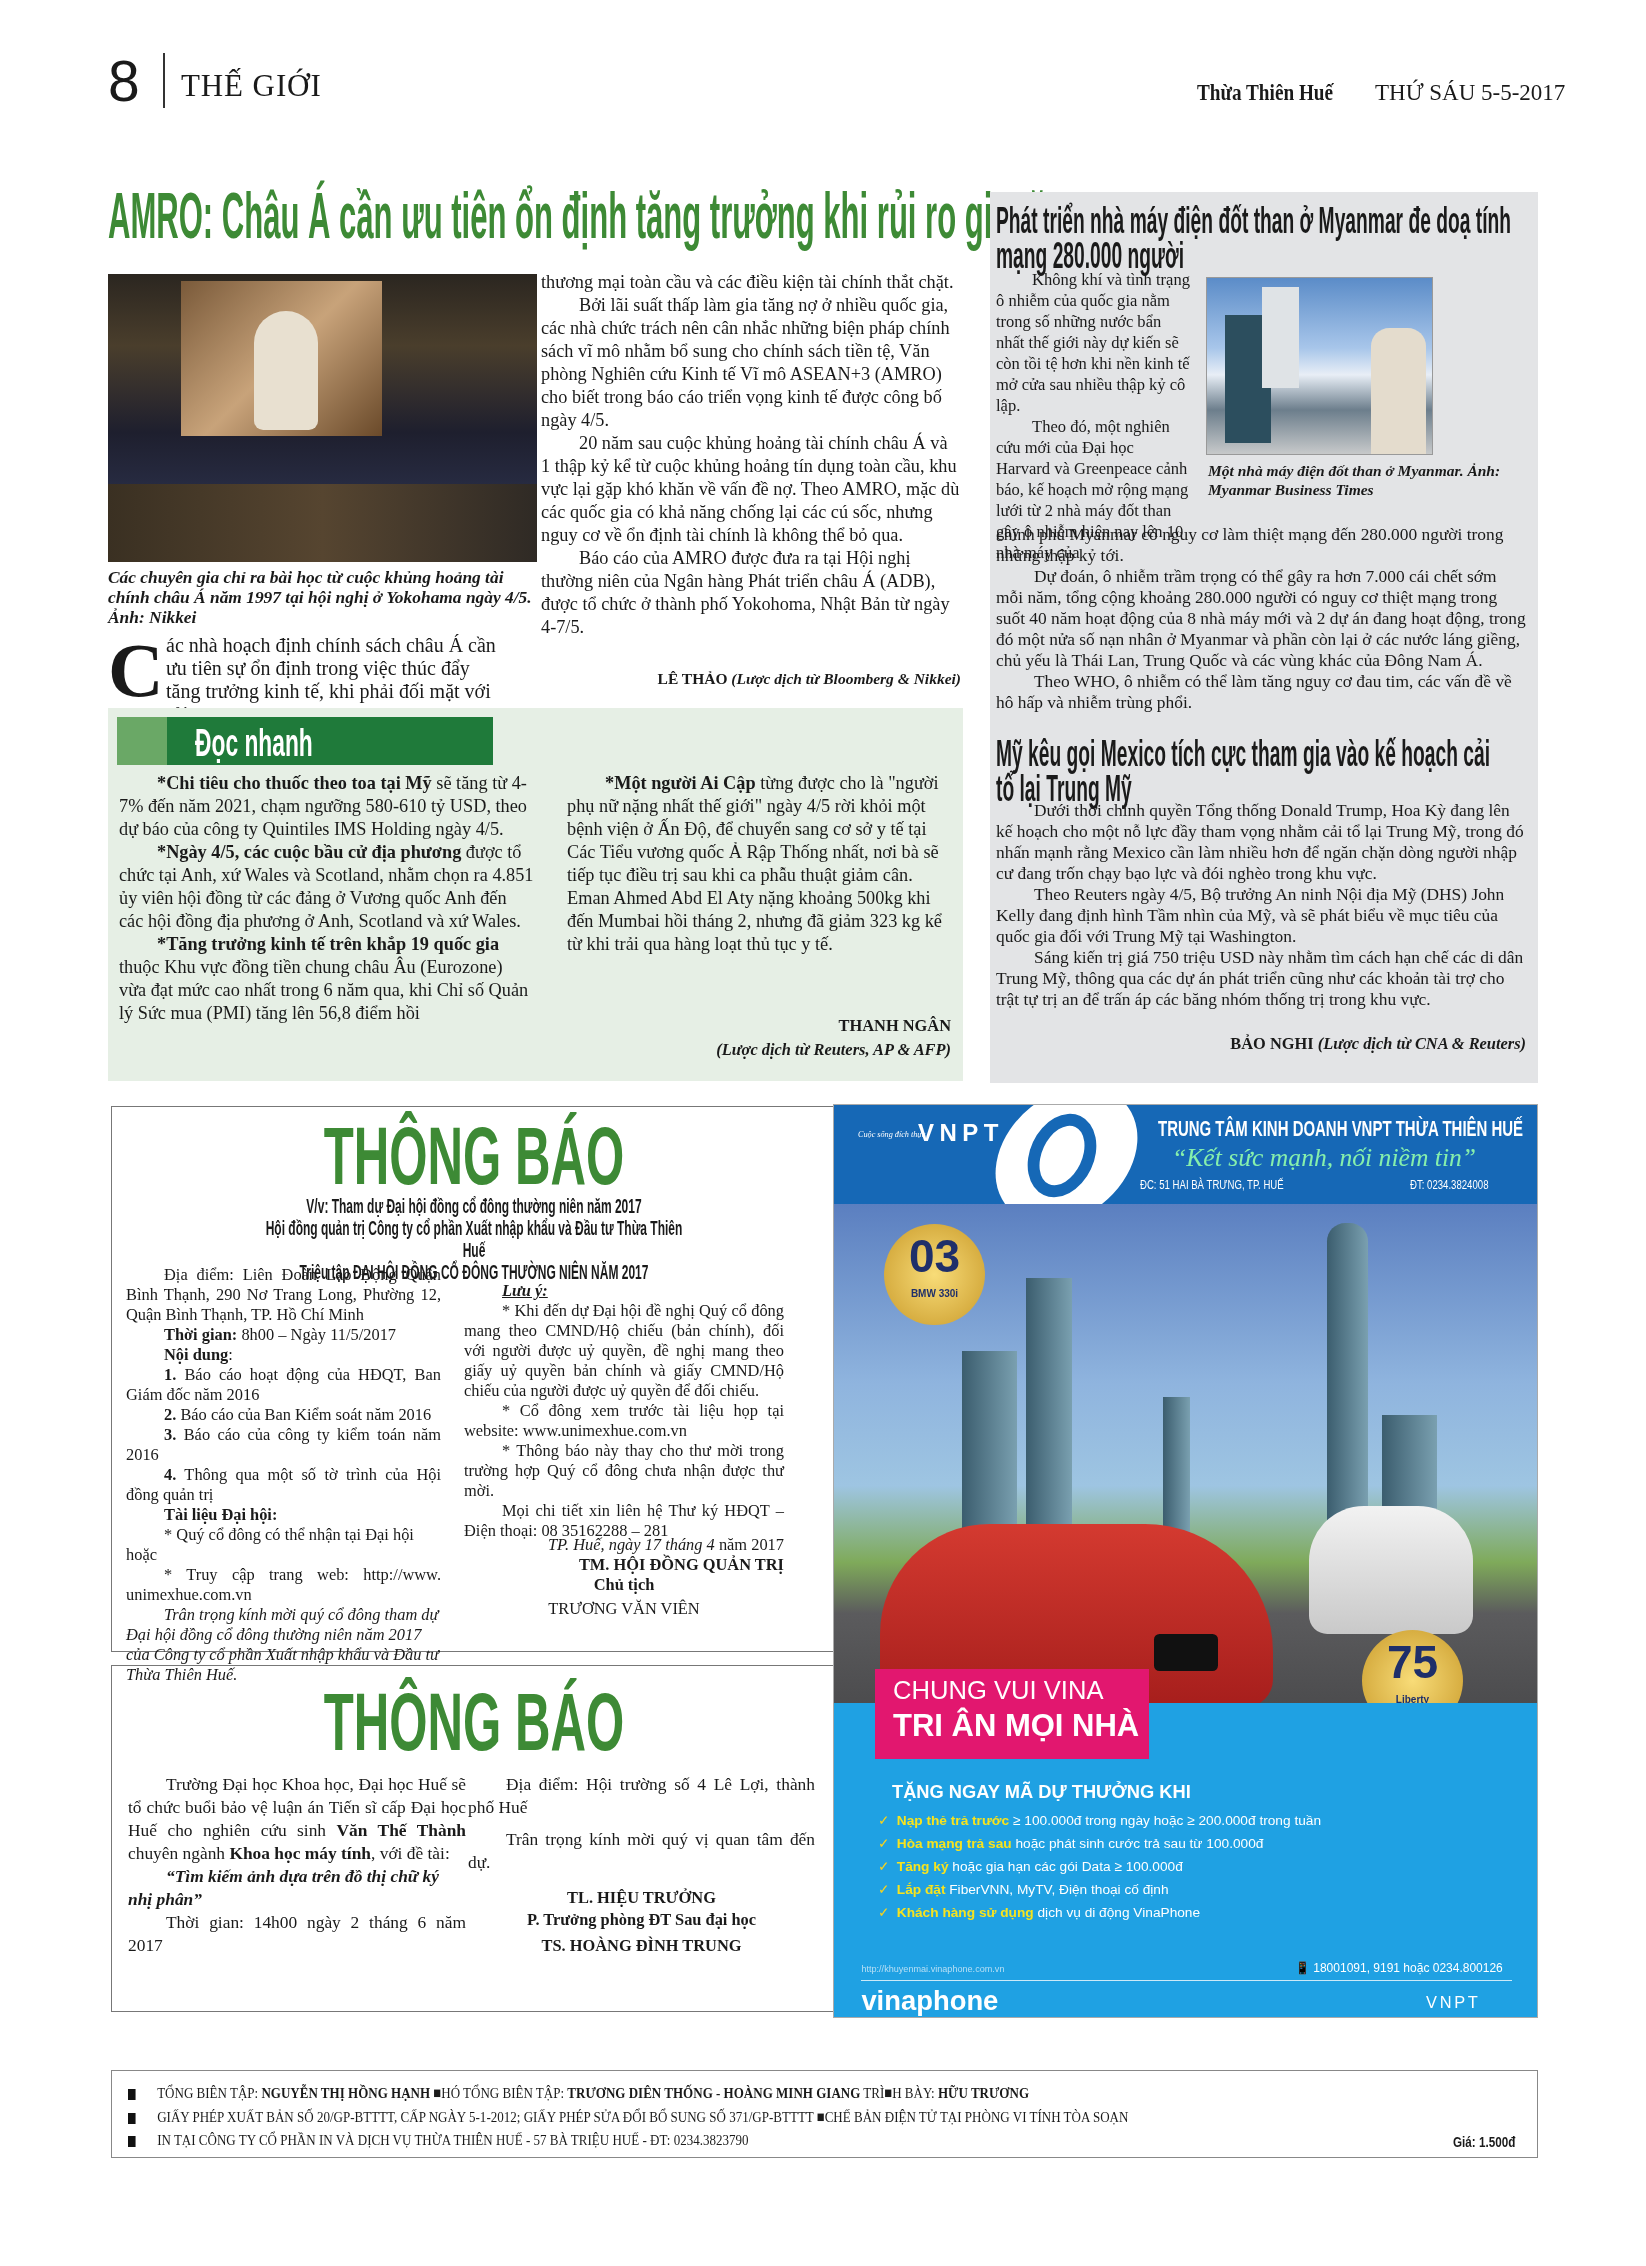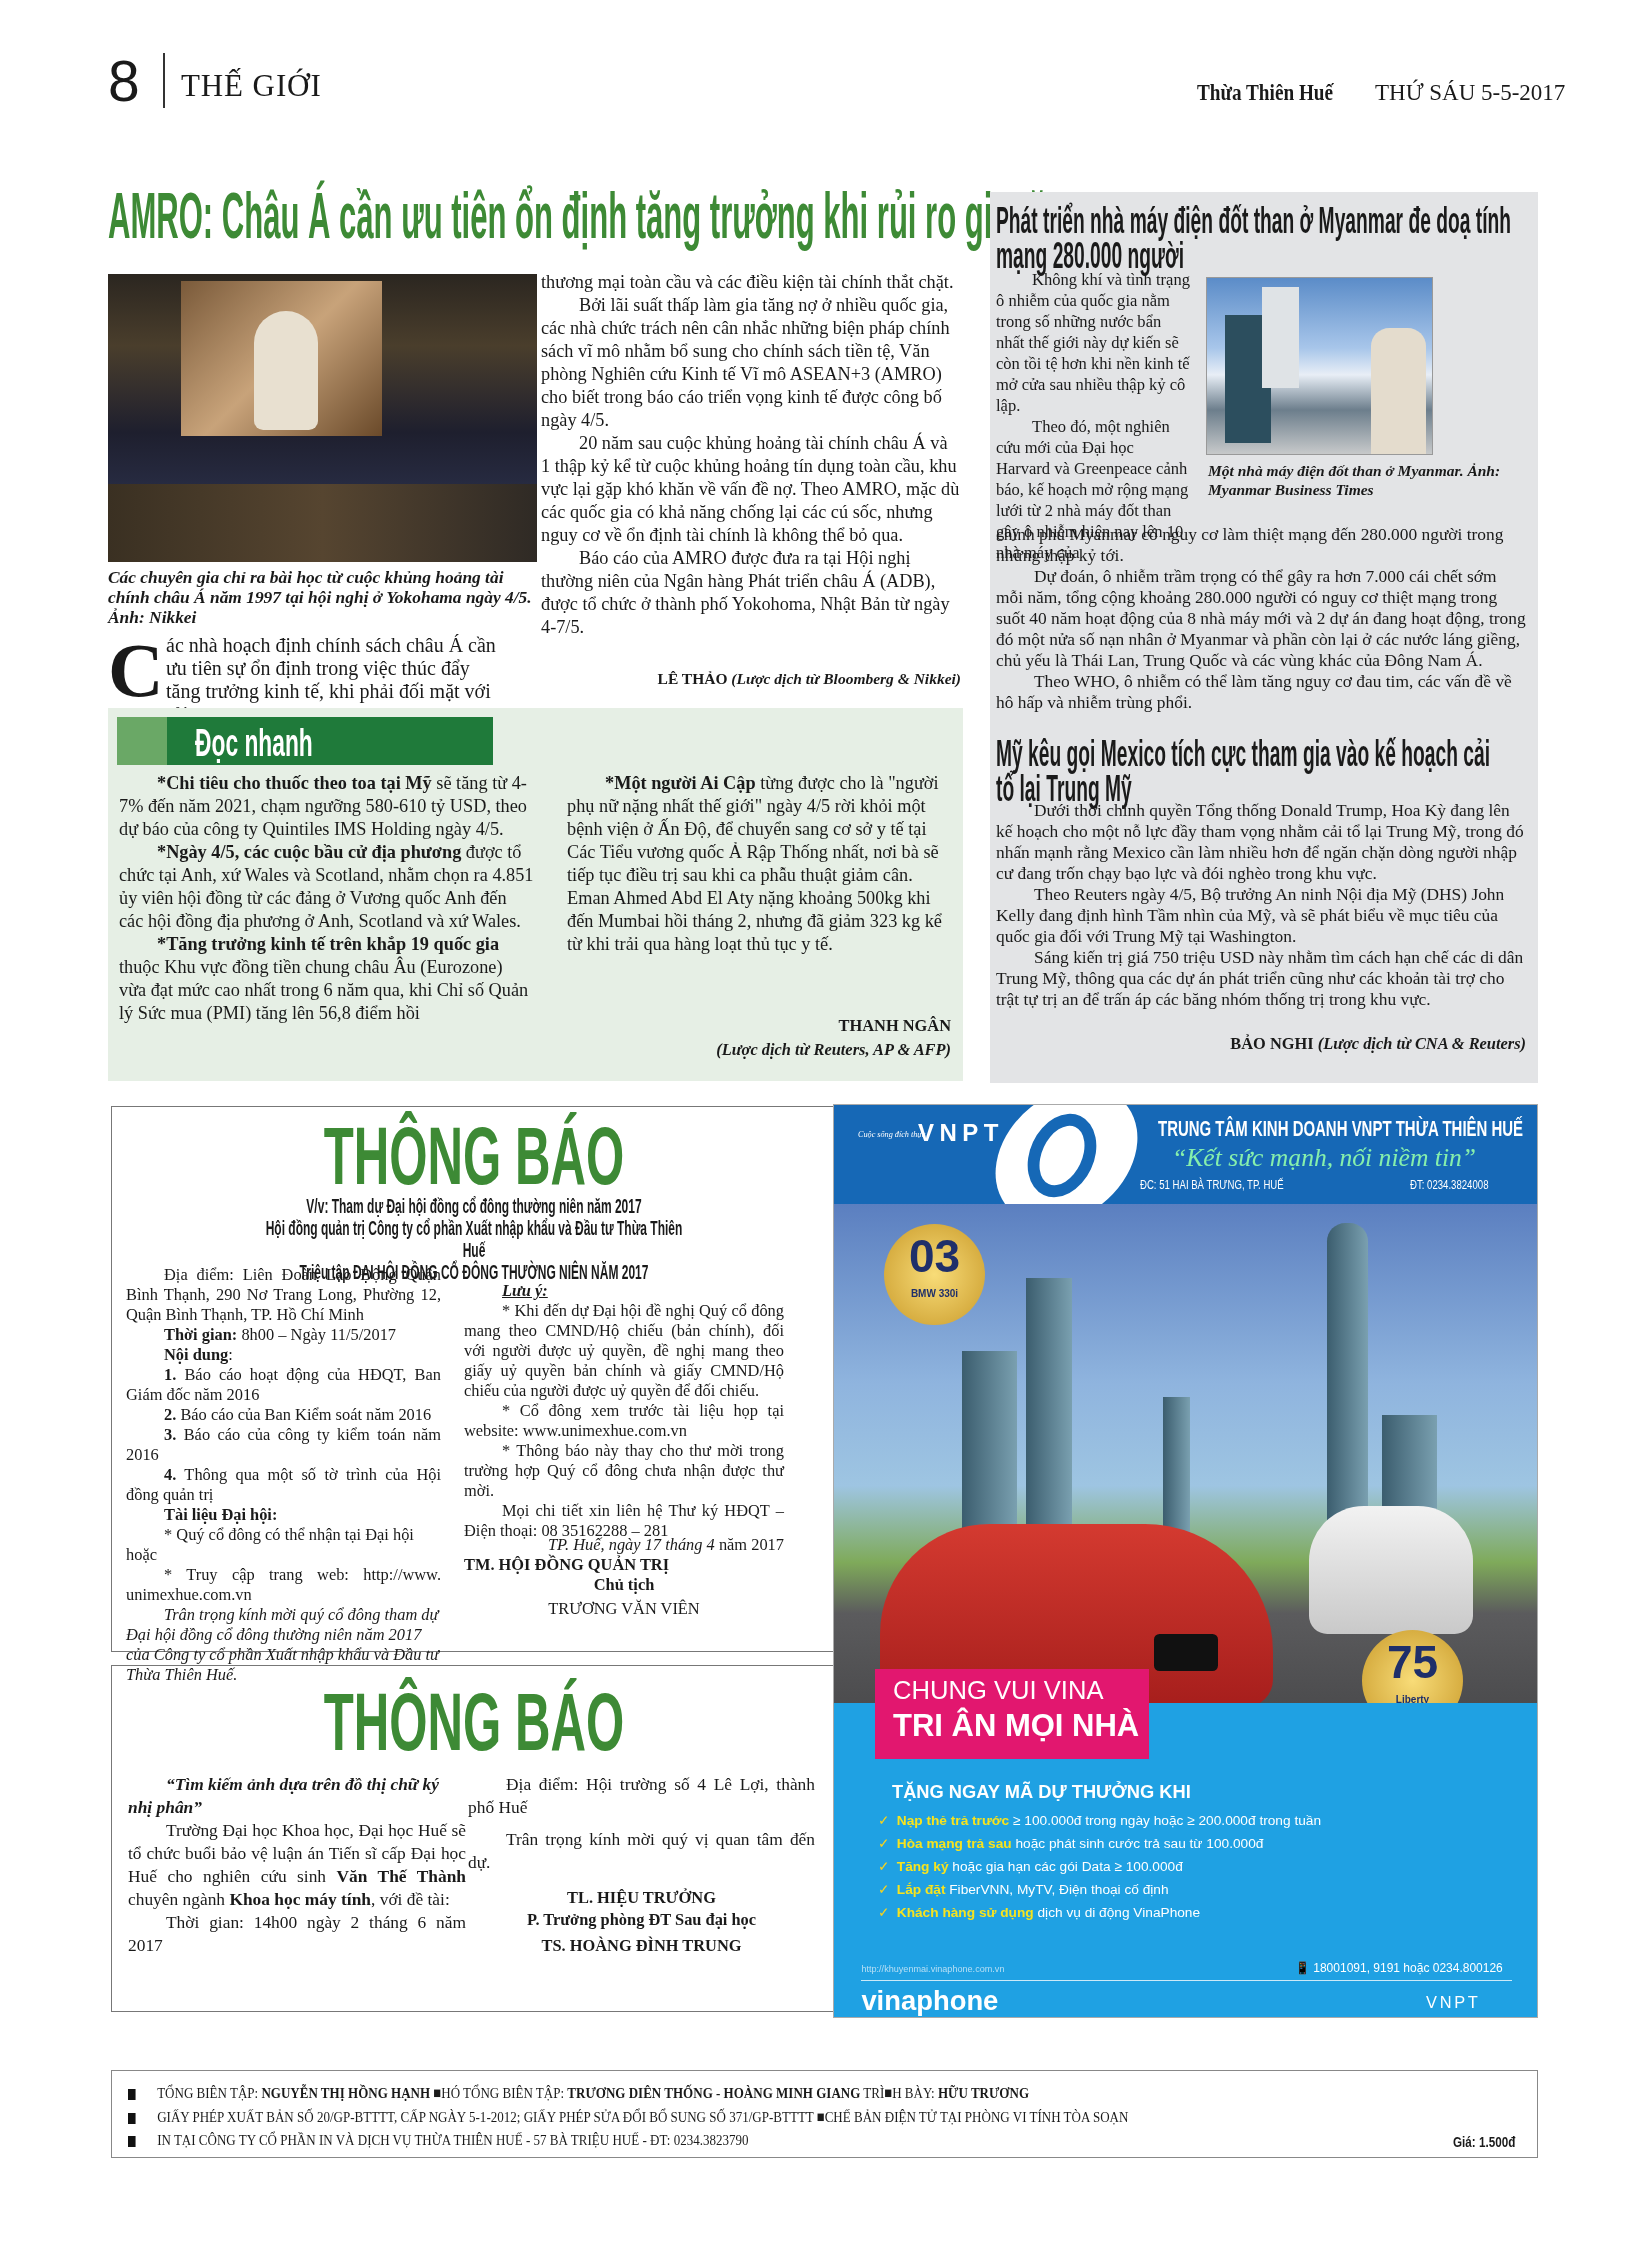--- a/index.html
+++ b/index.html
@@ -200,32 +200,32 @@
 <div class="abs" id="n1c2">
   <p style="font-size:16.4px;line-height:20px;height:20px;visibility:hidden">.</p>
   <p class="ind" style="font-size:16.4px;line-height:20px"><b><i><u>Lưu ý:</u></i></b></p>
   <p class="ind just" style="font-size:16.4px;line-height:20px">* Khi đến dự Đại hội đề nghị Quý cổ đông mang theo CMND/Hộ chiếu (bản chính), đối với người được uỷ quyền, đề nghị mang theo giấy uỷ quyền bản chính và giấy CMND/Hộ chiếu của người được uỷ quyền để đối chiếu.</p>
   <p class="ind just" style="font-size:16.4px;line-height:20px">* Cổ đông xem trước tài liệu họp tại website: www.unimexhue.com.vn</p>
   <p class="ind just" style="font-size:16.4px;line-height:20px">* Thông báo này thay cho thư mời trong trường hợp Quý cổ đông chưa nhận được thư mời.</p>
   <p class="ind just" style="font-size:16.4px;line-height:20px">Mọi chi tiết xin liên hệ Thư ký HĐQT – Điện thoại: 08 35162288 – 281</p>
 </div>
 <div class="abs" id="n1sig">
   <p style="text-align:right;font-size:16.4px;line-height:20px"><i>TP. Huế, ngày 17 tháng 4</i><span> năm 2017</span></p>
-  <p style="text-align:left;font-size:16.4px;line-height:20px;font-weight:bold">TM. HỘI ĐỒNG QUẢN TRỊ</p>
+  <p style="text-align:right;font-size:16.4px;line-height:20px;font-weight:bold">TM. HỘI ĐỒNG QUẢN TRỊ</p>
   <p style="text-align:center;font-size:16.4px;line-height:20px;font-weight:bold">Chủ tịch</p>
   <p style="text-align:center;font-size:16.4px;line-height:27.4px;font-weight:normal">TRƯƠNG VĂN VIÊN</p>
 </div>
 
 <div class="abs nbox" id="n2"></div>
 <div class="abs" id="n2title">
     <span class="ntitle cond">THÔNG BÁO</span>
   </div>
 <div class="abs" id="n2a">
+  <p class="ind just" style="font-size:17.4px;line-height:23px"><span>Trường Đại học Khoa học, Đại học Huế sẽ tổ chức buổi bảo vệ luận án Tiến sĩ cấp Đại học Huế cho nghiên cứu sinh </span><b>Văn Thế Thành</b><span> chuyên ngành </span><b>Khoa học máy tính</b><span>, với đề tài:</span></p>
   <p class="ind" style="font-size:17.4px;line-height:23px;font-weight:bold;font-style:italic">“Tìm kiếm ảnh dựa trên đồ thị chữ ký nhị phân”</p>
-  <p class="ind just" style="font-size:17.4px;line-height:23px"><span>Trường Đại học Khoa học, Đại học Huế sẽ tổ chức buổi bảo vệ luận án Tiến sĩ cấp Đại học Huế cho nghiên cứu sinh </span><b>Văn Thế Thành</b><span> chuyên ngành </span><b>Khoa học máy tính</b><span>, với đề tài:</span></p>
   <p class="ind just" style="font-size:17.4px;line-height:23px">Thời gian: 14h00 ngày 2 tháng 6 năm 2017</p>
 </div>
 <div class="abs" id="n2b">
   <p class="ind just" style="font-size:17.4px;line-height:23px;margin-bottom:9.1px">Địa điểm: Hội trường số 4 Lê Lợi, thành phố Huế</p>
   <p class="ind just" style="font-size:17.4px;line-height:23px">Trân trọng kính mời quý vị quan tâm đến dự.</p>
 </div>
 <div class="abs" id="n2sig" style="top:1887px">
   <p style="text-align:center;font-size:16.4px;line-height:22px;font-weight:bold">TL. HIỆU TRƯỞNG</p>
   <p style="text-align:center;font-size:16.4px;line-height:22px;font-weight:bold">P. Trưởng phòng ĐT Sau đại học</p>
   <p style="text-align:center;font-size:16.4px;line-height:29px;font-weight:bold">TS. HOÀNG ĐÌNH TRUNG</p>

